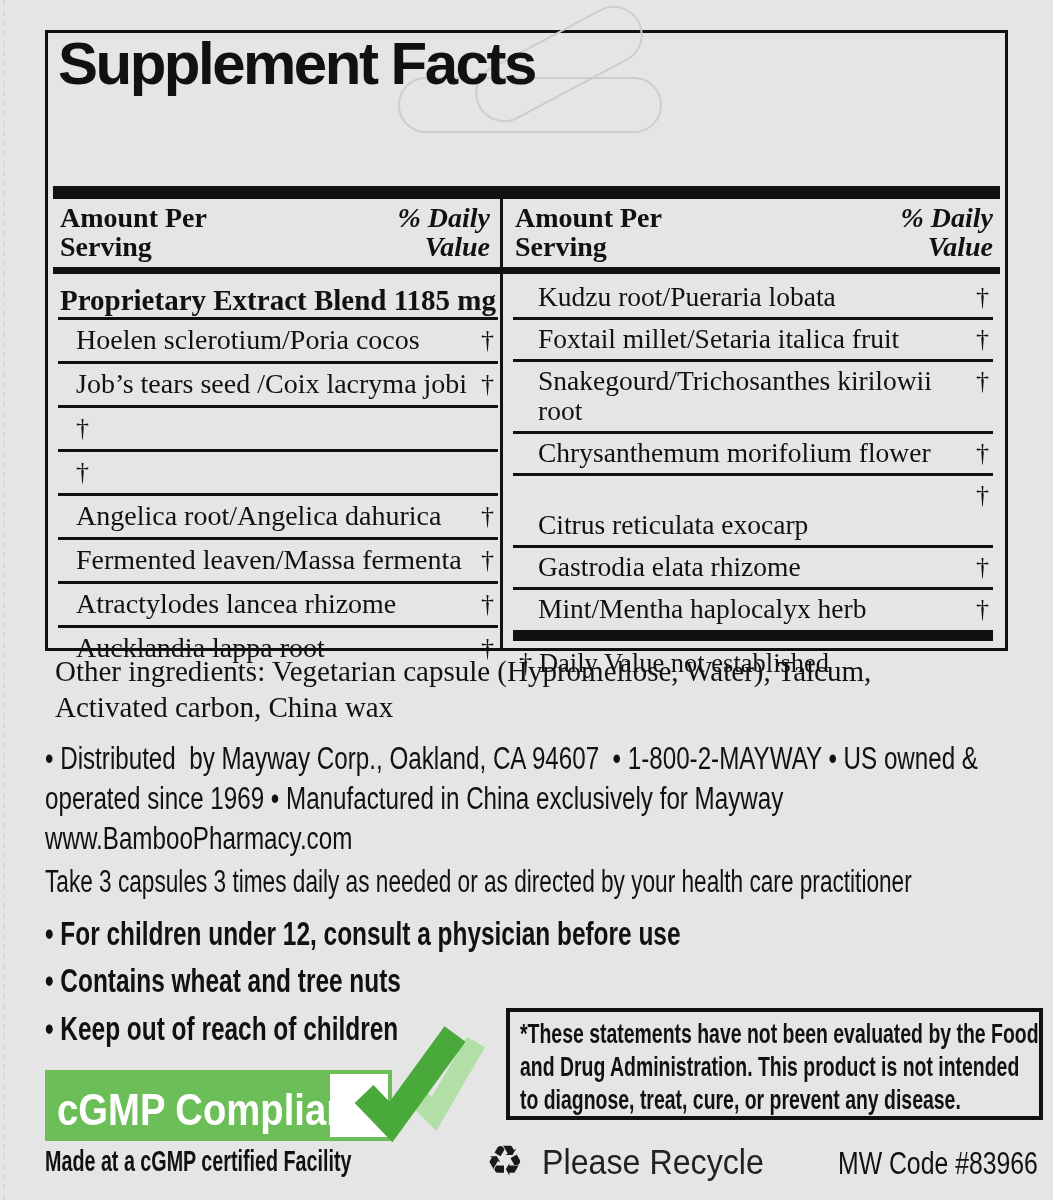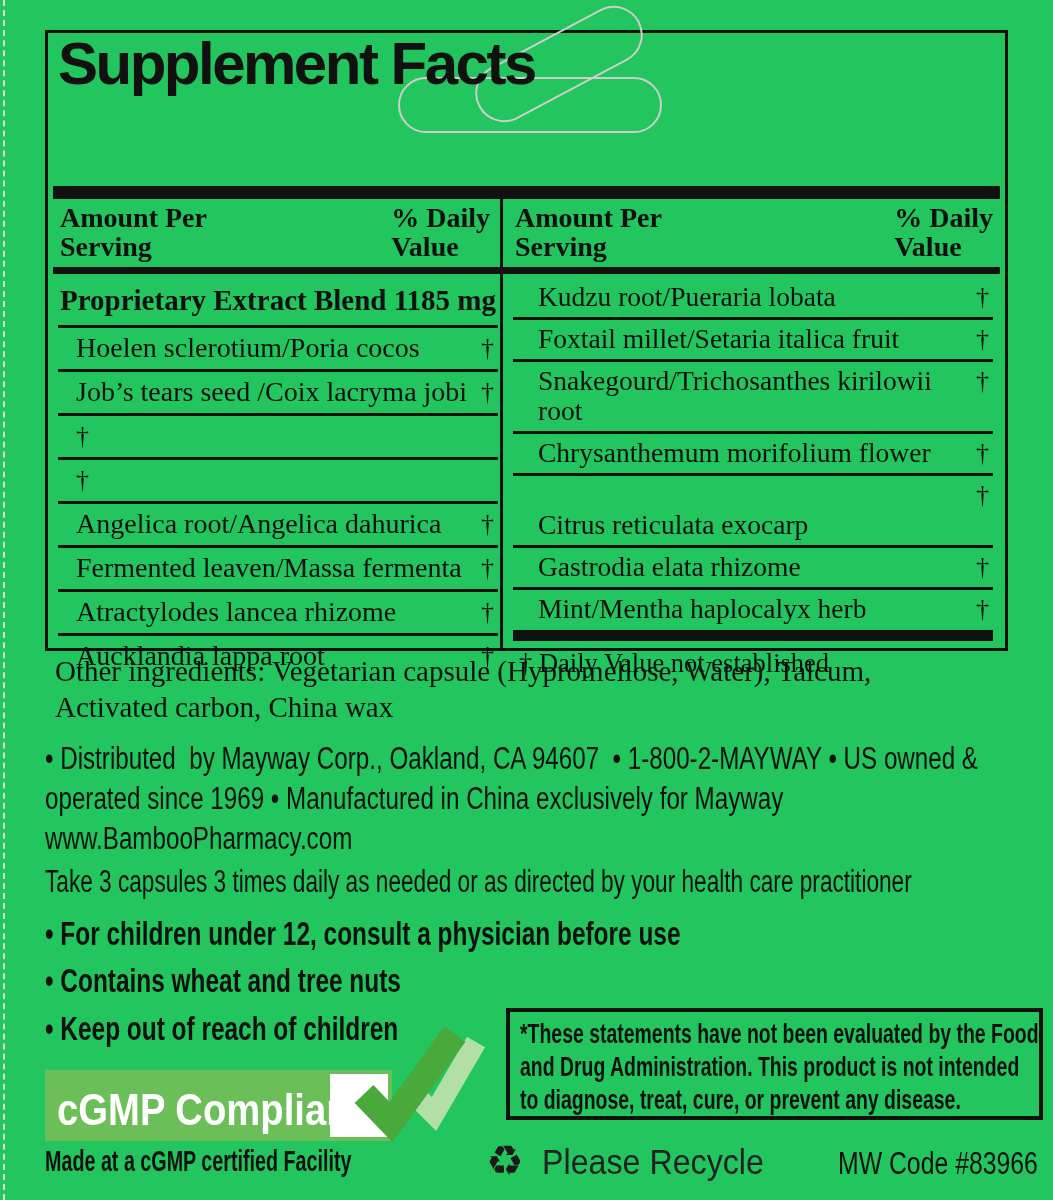--- a/index.html
+++ b/index.html
@@ -1,39 +1,39 @@
 <!DOCTYPE html>
 <html><head>
 <meta charset="utf-8">
 <style>
   html,body{margin:0;padding:0;background:#fff;}
-  .page{position:relative;width:1053px;height:1200px;background:#22c55e;overflow:hidden;
+  .page{position:relative;width:1053px;height:1200px;background:#e5e5e5;overflow:hidden;
         font-family:"Liberation Serif",serif;color:#111;}
   .edge-mark{position:absolute;left:3px;top:0;height:1200px;border-left:2px dashed #d9d9d9;}
 
   
   .facts-box{position:absolute;left:45px;top:30px;width:957px;height:615px;border:3px solid #111;}
   .sf-title{position:absolute;left:10px;top:-4px;font-family:"Liberation Sans",sans-serif;
             font-weight:bold;font-size:60px;letter-spacing:-2.5px;z-index:2;}
   .capsule{position:absolute;border:2px solid #cdcdcd;border-radius:30px;z-index:1;}
   .cap1{left:350px;top:44px;width:260px;height:52px;}
   .cap2{left:420px;top:2px;width:178px;height:54px;transform:rotate(-28deg);}
   .serving{position:absolute;left:20px;top:80px;font-size:29px;line-height:33px;white-space:pre-line;z-index:2;}
   .bar-thick{position:absolute;left:5px;right:5px;top:153px;height:13px;background:#111;}
   .col-head{position:absolute;top:170px;display:flex;justify-content:space-between;
             font-weight:bold;font-size:28px;line-height:29px;white-space:pre-line;}
-  .col-head .dv{}
+  .col-head .dv{text-align:right;font-style:italic;}
   .ch-left{left:12px;width:430px;}
   .ch-right{left:467px;width:478px;}
   .bar-mid{position:absolute;left:5px;right:5px;top:234px;height:7px;background:#111;}
   .vdivider{position:absolute;left:452px;top:166px;bottom:0;width:3px;background:#111;}
 
   .rows-left{position:absolute;left:10px;top:245px;width:440px;}
   .rows-right{position:absolute;left:465px;top:245px;width:480px;}
-  .blend-row{font-weight:bold;font-size:29px;padding:6px 0 8px 2px;border-bottom:3px solid #111;}
+  .blend-row{font-weight:bold;font-size:29px;padding:6px 0 0 2px;border-bottom:3px solid #111;}
   .row{display:flex;justify-content:space-between;align-items:flex-start;
        font-size:28px;line-height:30px;padding:5px 0 6px 18px;border-bottom:3px solid #111;}
   .rows-right .row{padding-left:25px;font-size:27.5px;padding-top:4px;padding-bottom:5px;}
   .rows-left .row:last-child{border-bottom:none;}
   .rows-right .row.last{border-bottom:none;gap:44px;}
   .dagger{font-size:26px;padding-right:4px;flex:none;}
   .bar-thick2{height:11px;background:#111;margin-top:1px;}
   .footnote{font-size:26.5px;padding:7px 0 0 6px;}
 
   

